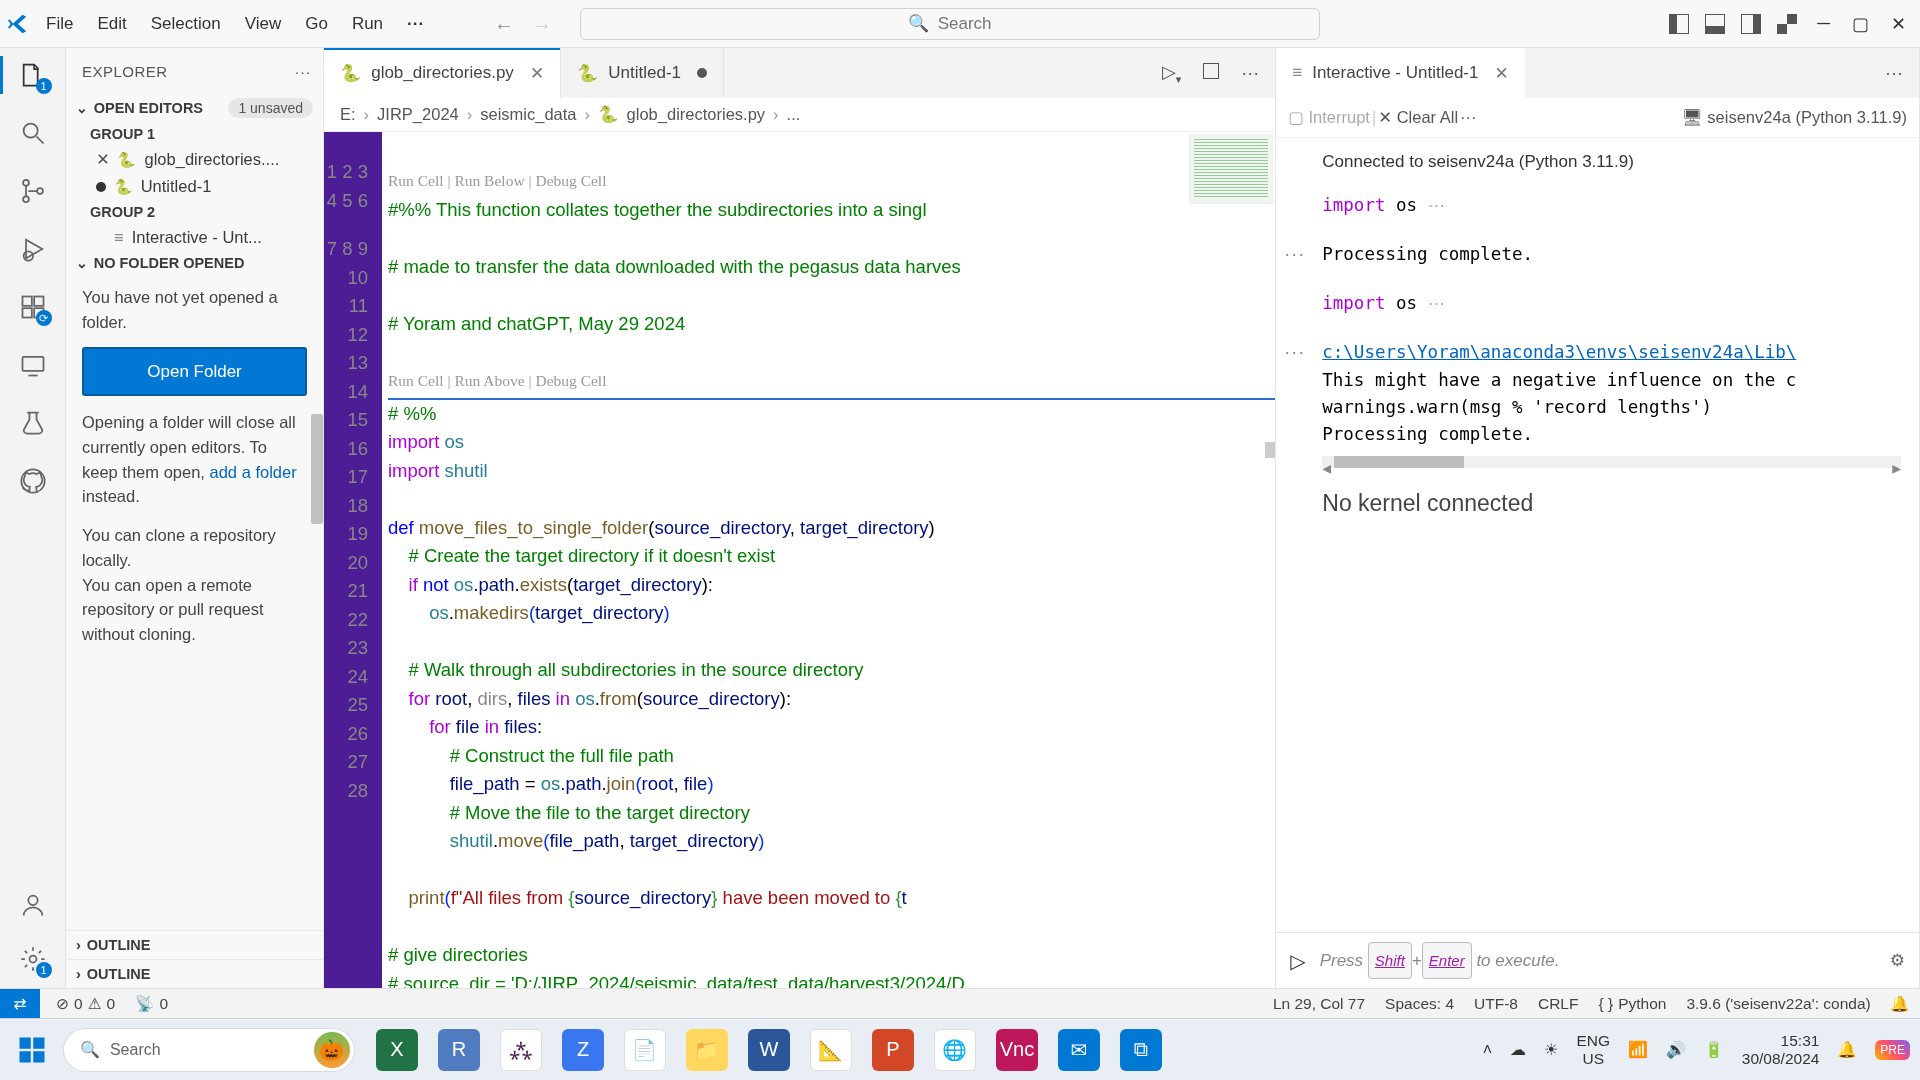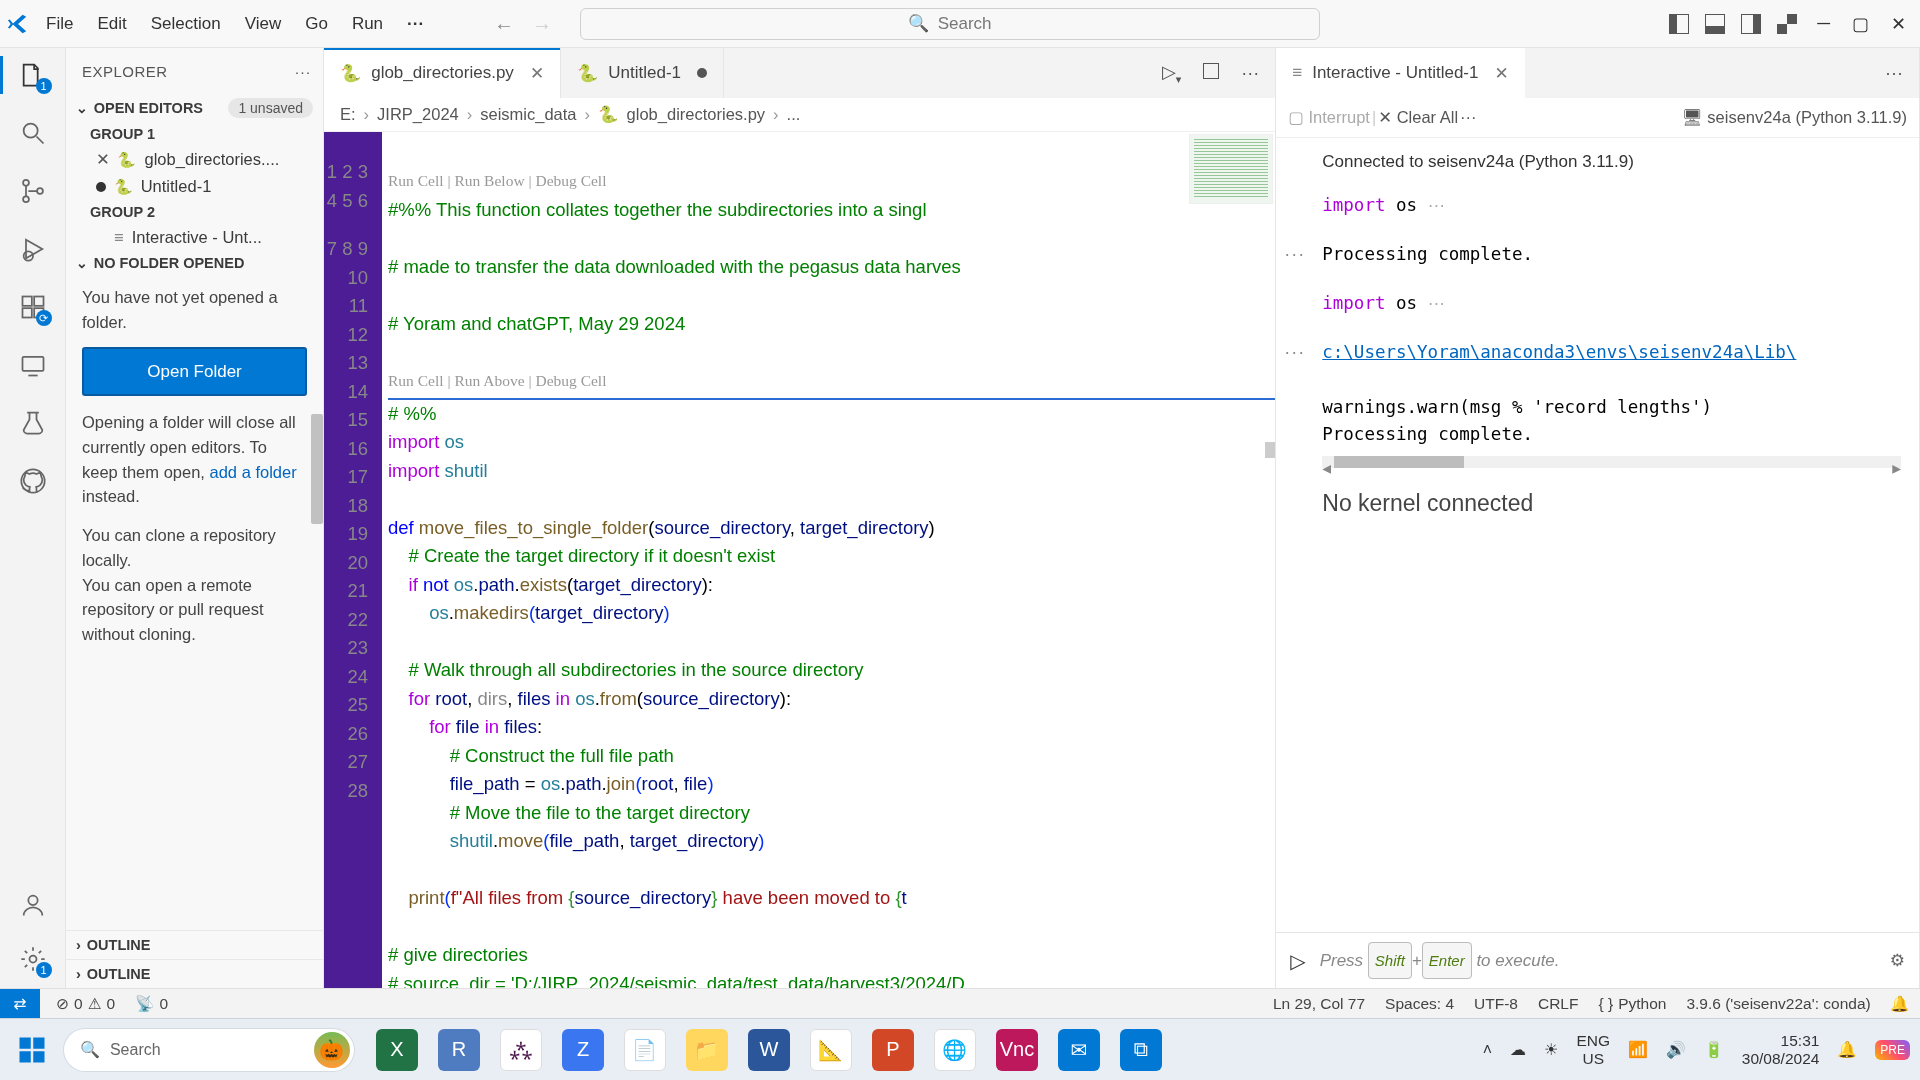--- a/index.html
+++ b/index.html
@@ -100,21 +100,21 @@
 .int-block .ell { position:absolute; left:-38px; top:0; color:#888; font-size:18px; letter-spacing:1px; }
 .int-mono { font-family: Consolas, monospace; }
 .int-link { color: #0066bf; text-decoration: underline; }
 .no-kernel { font-size: 23px; color:#444; margin-top: 18px; }
 .hscroll { height: 12px; background:#f0f0f0; position: relative; margin-top: 8px; }
 .hscroll .thumb { position:absolute; left: 12px; width: 130px; top:0; bottom:0; background:#bdbdbd; }
 .hscroll .arrow { position:absolute; top:-1px; color:#888; }
 
 .int-input { height: 56px; border-top: 1px solid #e5e5e5; display:flex; align-items:center; gap: 14px; padding: 0 14px; font-size: 17px; color:#666; }
 .int-input .run { color:#333; font-size: 20px; }
-.kbd { border: 1px solid #bbb; border-radius: 4px; padding: 9px 6px; font-size: 15px; background:#f5f5f5; color:#4d7c0f; }
+.kbd { border: 1px solid #bbb; border-radius: 4px; padding: 9px 6px; font-size: 15px; background:#f5f5f5; color:#a21caf;text-decoration:underline; }
 .int-input .press { font-style: italic; color:#888; font-family: Consolas, monospace; }
 
 
 .statusbar { height: 30px; background: #f3f3f3; border-top: 1px solid #e0e0e0; display:flex; align-items:center; font-size: 15.5px; color:#444; }
 .statusbar .remote { width: 40px; height: 100%; background:#0078d4; color:#fff; display:flex; align-items:center; justify-content:center; margin-right: 6px; }
 .statusbar .item { padding: 0 10px; display:flex; align-items:center; gap:5px; }
 .statusbar .spacer { flex:1; }
 
 
 .taskbar { height: 62px; background: #e9eef5; display: flex; align-items: center; padding: 0 10px; gap: 10px; font-size: 16px; color:#222; border-top: 1px solid #cbd3dd; }
@@ -418,21 +418,21 @@
         <div class="int-block">
           <span class="ell">···</span>
           <span class="int-mono">Processing complete.</span>
         </div>
         <div class="int-block">
           <span class="c-key2 int-mono">import</span> <span class="int-mono">os</span> <span style="color:#aaa">···</span>
         </div>
         <div class="int-block">
           <span class="ell">···</span>
           <span class="int-mono int-link">c:\Users\Yoram\anaconda3\envs\seisenv24a\Lib\</span><br>
-          <br>
+          <span class="int-mono">This might have a negative influence on the c</span><br>
           <span class="int-mono">  warnings.warn(msg % 'record lengths')</span><br>
           <span class="int-mono">Processing complete.</span>
           <div class="hscroll">
               <span class="arrow" style="left:0">◂</span>
               <div class="thumb"></div>
               <span class="arrow" style="right:0">▸</span>
             </div>
         </div>
         <div class="no-kernel">No kernel connected</div>
       </div>

